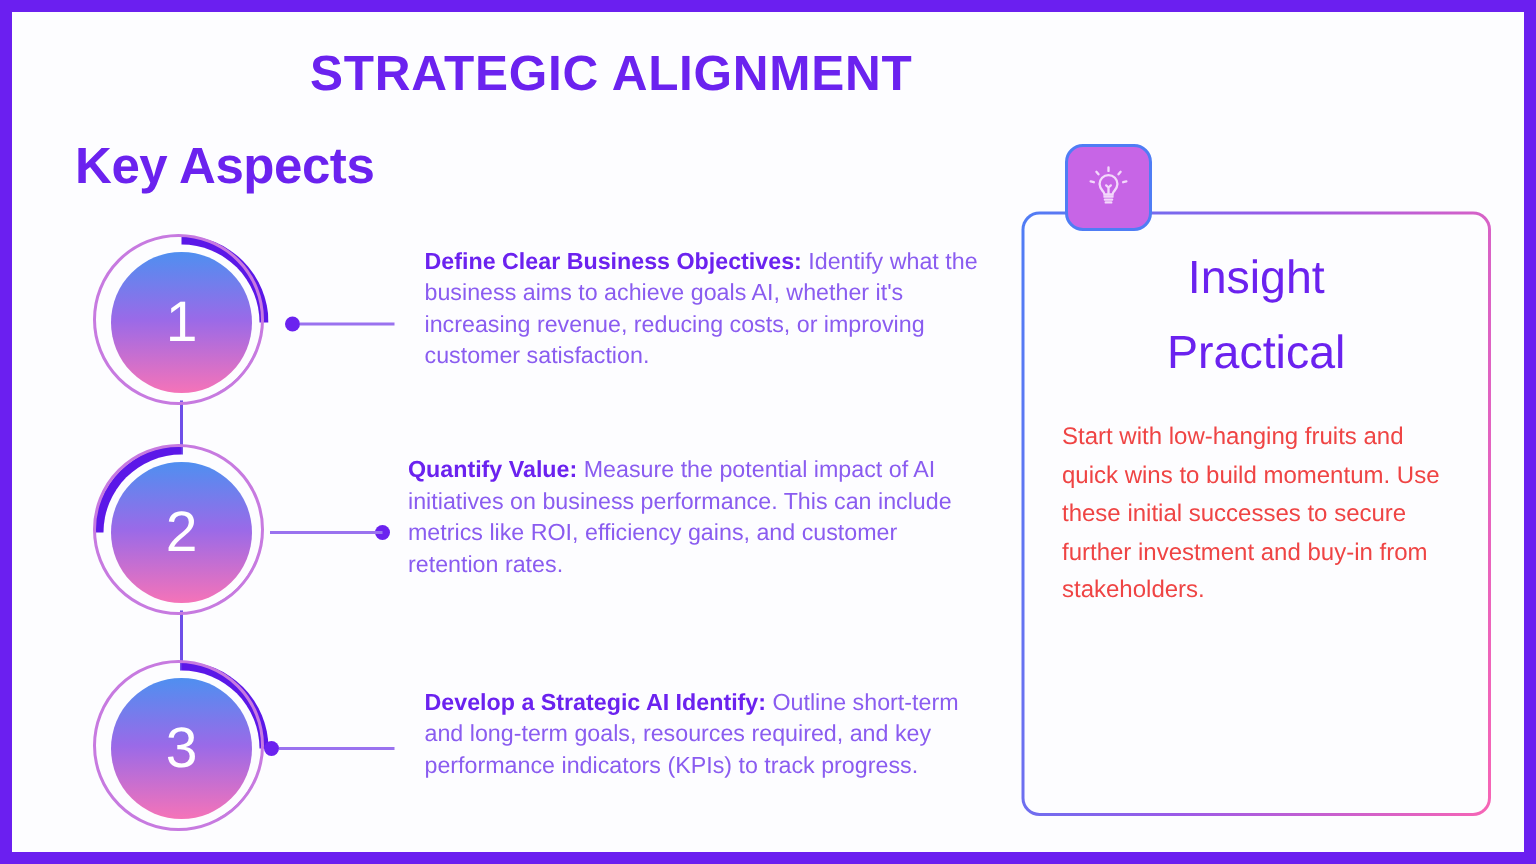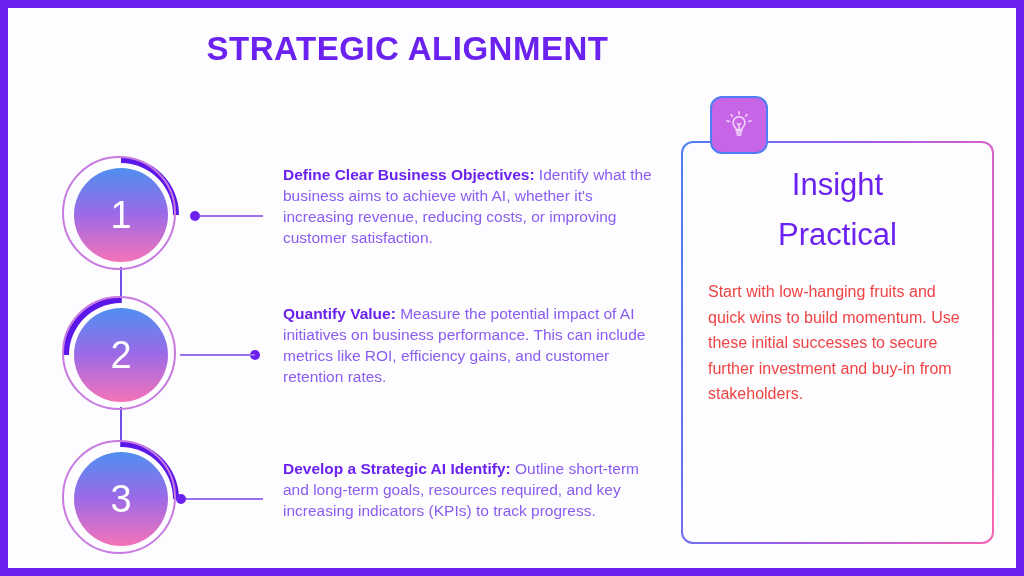--- a/index.html
+++ b/index.html
@@ -169,68 +169,69 @@
     color:#ef4444;
   }
 </style>
 </head>
 <body>
 
 <div class="slide">
 
   <div class="title">STRATEGIC ALIGNMENT</div>
 
+  <div class="key-aspects">Key Aspects</div>
 
   <div class="steps">
 
     <div class="vline v1"></div>
     <div class="vline v2"></div>
 
     <div class="step">
       <div class="circle-wrap" style="left:54px;top:148px;">
         <div class="arc right"></div>
         <div class="ring"></div>
         <div class="gap"></div>
         <div class="disc">1</div>
       </div>
       <div class="dot" style="left:182px;top:203px;"></div>
       <div class="hline" style="left:192px;top:207px;width:63px;"></div>
       <div class="step-text" style="left:275px;top:156px;">
         <b>Define Clear Business Objectives:</b>
-        <span>Identify what the business aims to achieve with AI, whether it's increasing revenue, reducing costs, or improving customer satisfaction.</span>
+        <span>Identify what the business aims to achieve goals AI, whether it's increasing revenue, reducing costs, or improving customer satisfaction.</span>
       </div>
     </div>
 
     <div class="step">
       <div class="circle-wrap" style="left:54px;top:288px;">
         <div class="arc left"></div>
         <div class="ring"></div>
         <div class="gap"></div>
         <div class="disc">2</div>
       </div>
       <div class="dot" style="left:242px;top:342px;"></div>
       <div class="hline" style="left:172px;top:346px;width:75px;"></div>
-      <div class="step-text" style="left:275px;top:295px;">
+      <div class="step-text" style="left:264px;top:295px;">
         <b>Quantify Value:</b>
         <span>Measure the potential impact of AI initiatives on business performance. This can include metrics like ROI, efficiency gains, and customer retention rates.</span>
       </div>
     </div>
 
     <div class="step">
       <div class="circle-wrap" style="left:54px;top:432px;">
         <div class="arc right"></div>
         <div class="ring"></div>
         <div class="gap"></div>
         <div class="disc">3</div>
       </div>
       <div class="dot" style="left:168px;top:486px;"></div>
       <div class="hline" style="left:178px;top:490px;width:77px;"></div>
       <div class="step-text" style="left:275px;top:450px;">
         <b>Develop a Strategic AI Identify:</b>
-        <span>Outline short-term and long-term goals, resources required, and key increasing indicators (KPIs) to track progress.</span>
+        <span>Outline short-term and long-term goals, resources required, and key performance indicators (KPIs) to track progress.</span>
       </div>
     </div>
 
   </div>
 
   <div class="panel-outer">
     <div class="panel-inner"></div>
   </div>
 
   <div class="badge">

